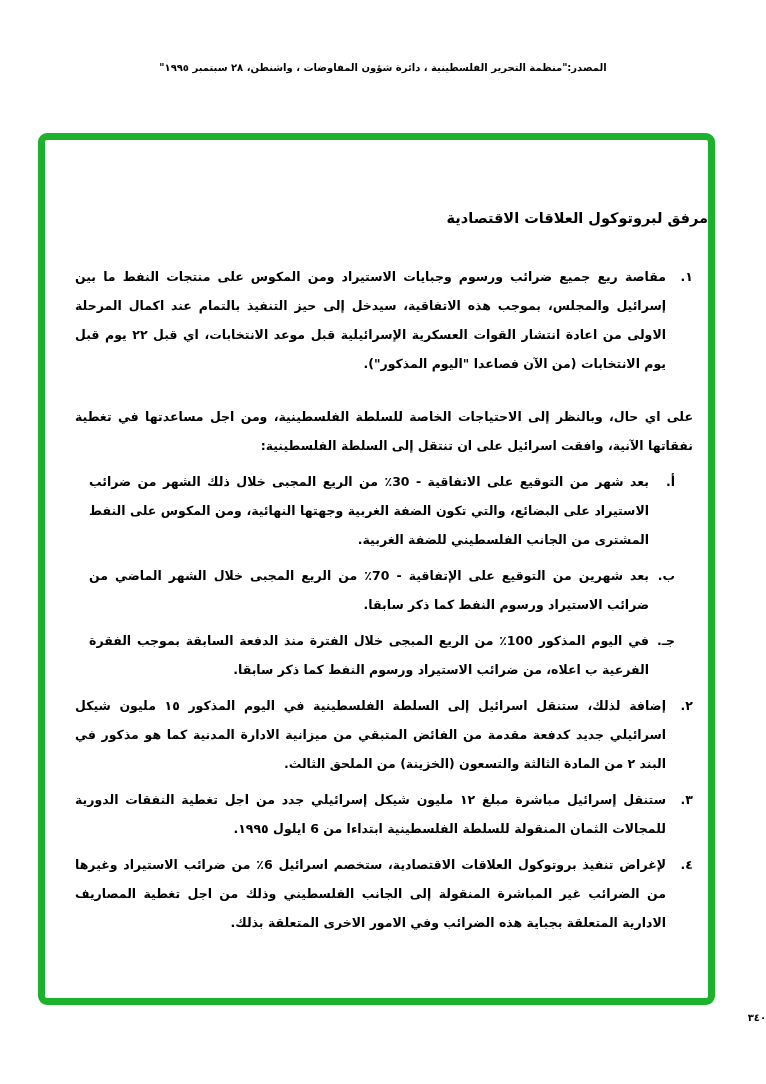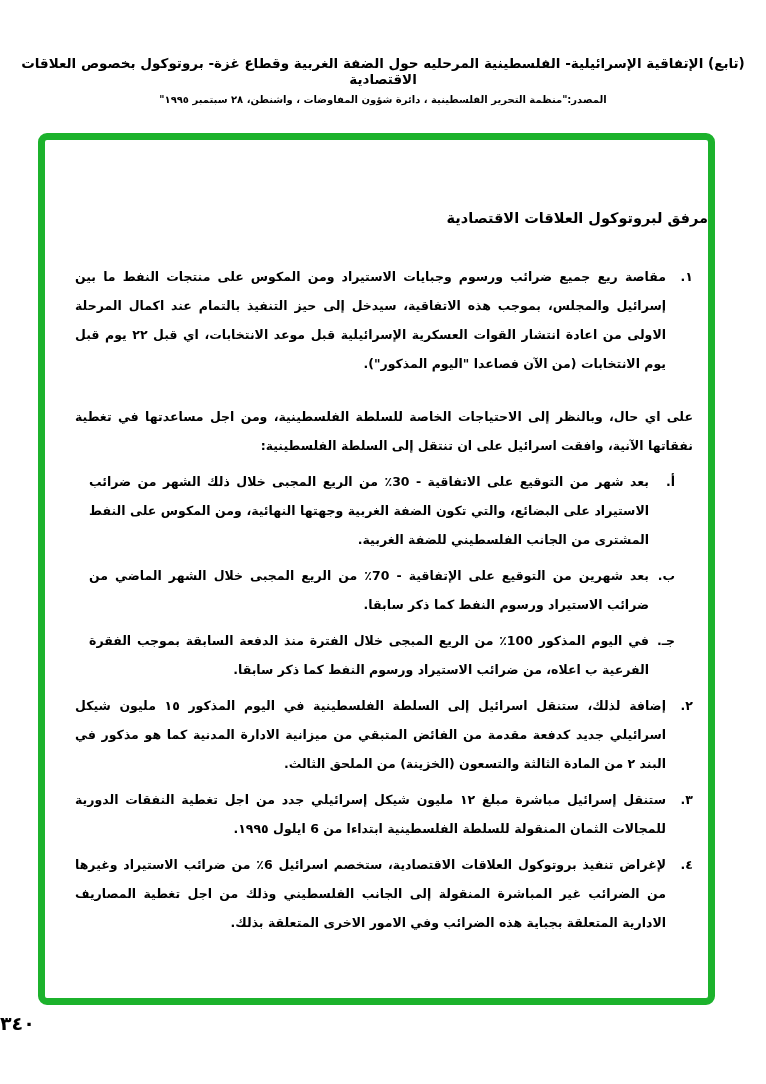--- a/index.html
+++ b/index.html
@@ -93,31 +93,30 @@
   .block--sub .txt {
     padding-left: 14px;
   }
 
   
   .page-number {
     position: absolute;
     top: 1012px;
     left: 0;
     width: 766px;
-    text-align: left;
-    font-size: 19px;
+    text-align: right;
+    font-size: 10px;
     font-weight: 700;
     direction: rtl;
   }
 </style>
 </head>
 <body>
 
 <div class="page-header">
-  <div class="line1">(تابع) الإتفاقية الإسرائيلية- الفلسطينية المرحليه حول الضفة الغربية وقطاع غزة- بروتوكول بخصوص العلاقات الاقتصادية</div>
   <div class="line2">المصدر:"منظمة التحرير الفلسطينية ، دائرة شؤون المفاوضات ، واشنطن، ٢٨ سبتمبر ١٩٩٥"</div>
 </div>
 
 <div class="frame">
   <div class="doc-title">مرفق لبروتوكول العلاقات الاقتصادية</div>
 
   <div class="content">
 
     <div class="block block--item">
       <span class="num">١.</span>

